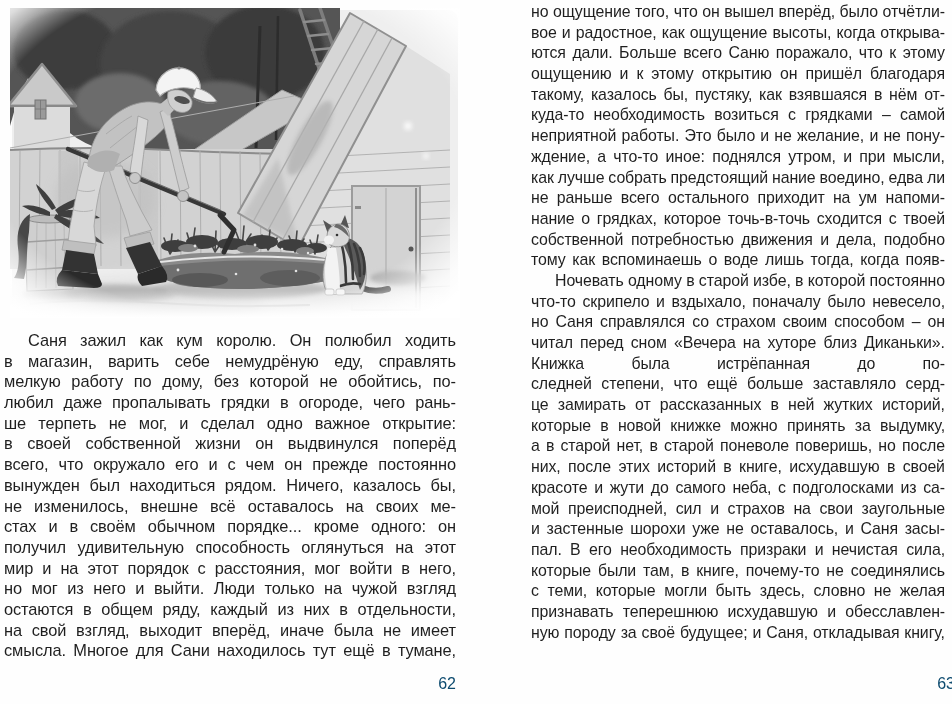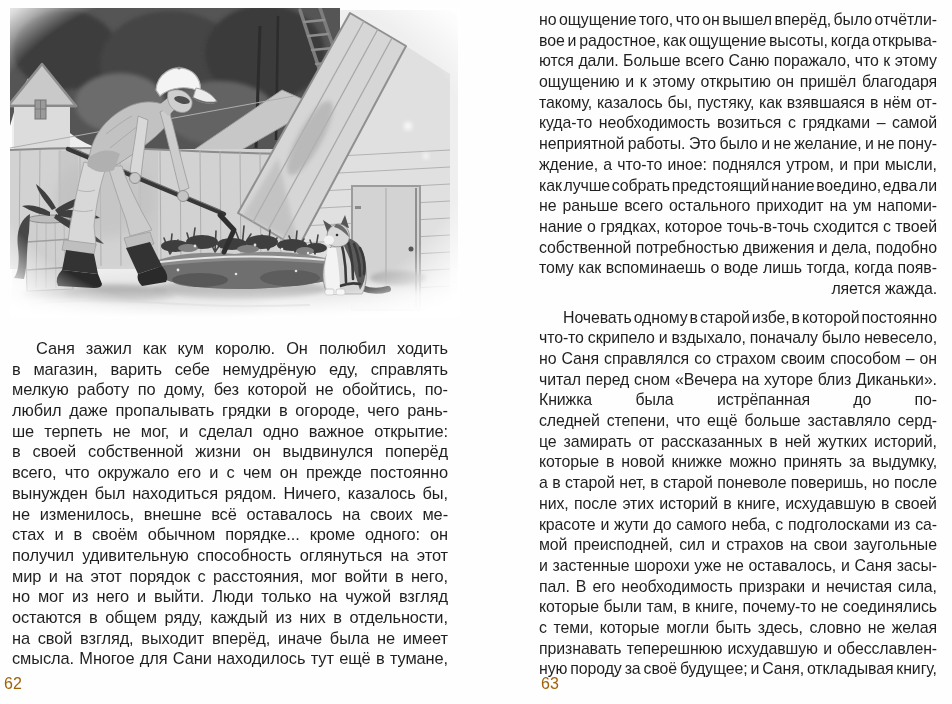--- a/index.html
+++ b/index.html
@@ -6,25 +6,25 @@
   .spread{
     position:relative;width:952px;height:704px;overflow:hidden;
     background:#fefefe;color:#1f1f1f;
     font-family:"Liberation Sans","DejaVu Sans",sans-serif;
   }
   .illustration{position:absolute;left:10px;top:8px;width:450px;height:310px;}
   .illustration svg{display:block;width:450px;height:310px;}
   .textblock{position:absolute;}
   .textblock.left{left:4px;top:330px;width:452px;font-size:16.4px;letter-spacing:-0.1px;}
   .textblock.right{left:531px;top:2px;width:414px;font-size:15.9px;letter-spacing:-0.1px;}
-  .para{margin:8px;text-align:right;}
+  .para{margin:0;}
   .line{height:20.7px;line-height:20.7px;white-space:nowrap;overflow:visible;}
   .line.j{display:flex;justify-content:space-between;}
   .line.ind{padding-left:24px;}
-  .pagenum{position:absolute;top:673px;height:22px;line-height:22px;text-align:left;font-size:16px;color:#a16207;}
+  .pagenum{position:absolute;top:673px;height:22px;line-height:22px;text-align:right;font-size:16px;color:#0c4a6e;}
   .pagenum.left{left:4px;width:452px;}
   .pagenum.right{left:541px;width:414px;}
 </style>
 </head>
 <body>
 
 <div class="spread">
 
   <div class="illustration" role="img" aria-label="Акварельная иллюстрация: юноша в белой кепке рыхлит тяпкой грядку во дворе у дощатого забора; слева бочка с ботвой, справа у бревенчатого сарая сидит полосатый кот, на заднем плане дом и тёмные деревья.">
     <svg viewBox="0 0 450 310" xmlns="http://www.w3.org/2000/svg">
@@ -591,21 +591,20 @@
           <span>тому</span>
           <span>как</span>
           <span>вспоминаешь</span>
           <span>о</span>
           <span>воде</span>
           <span>лишь</span>
           <span>тогда,</span>
           <span>когда</span>
           <span>появ-</span>
         </div>
-        <div class="line">ляется жажда.</div>
       </div>
       <div class="para">
         <div class="line ind j">
           <span>Ночевать</span>
           <span>одному</span>
           <span>в</span>
           <span>старой</span>
           <span>избе,</span>
           <span>в</span>
           <span>которой</span>

